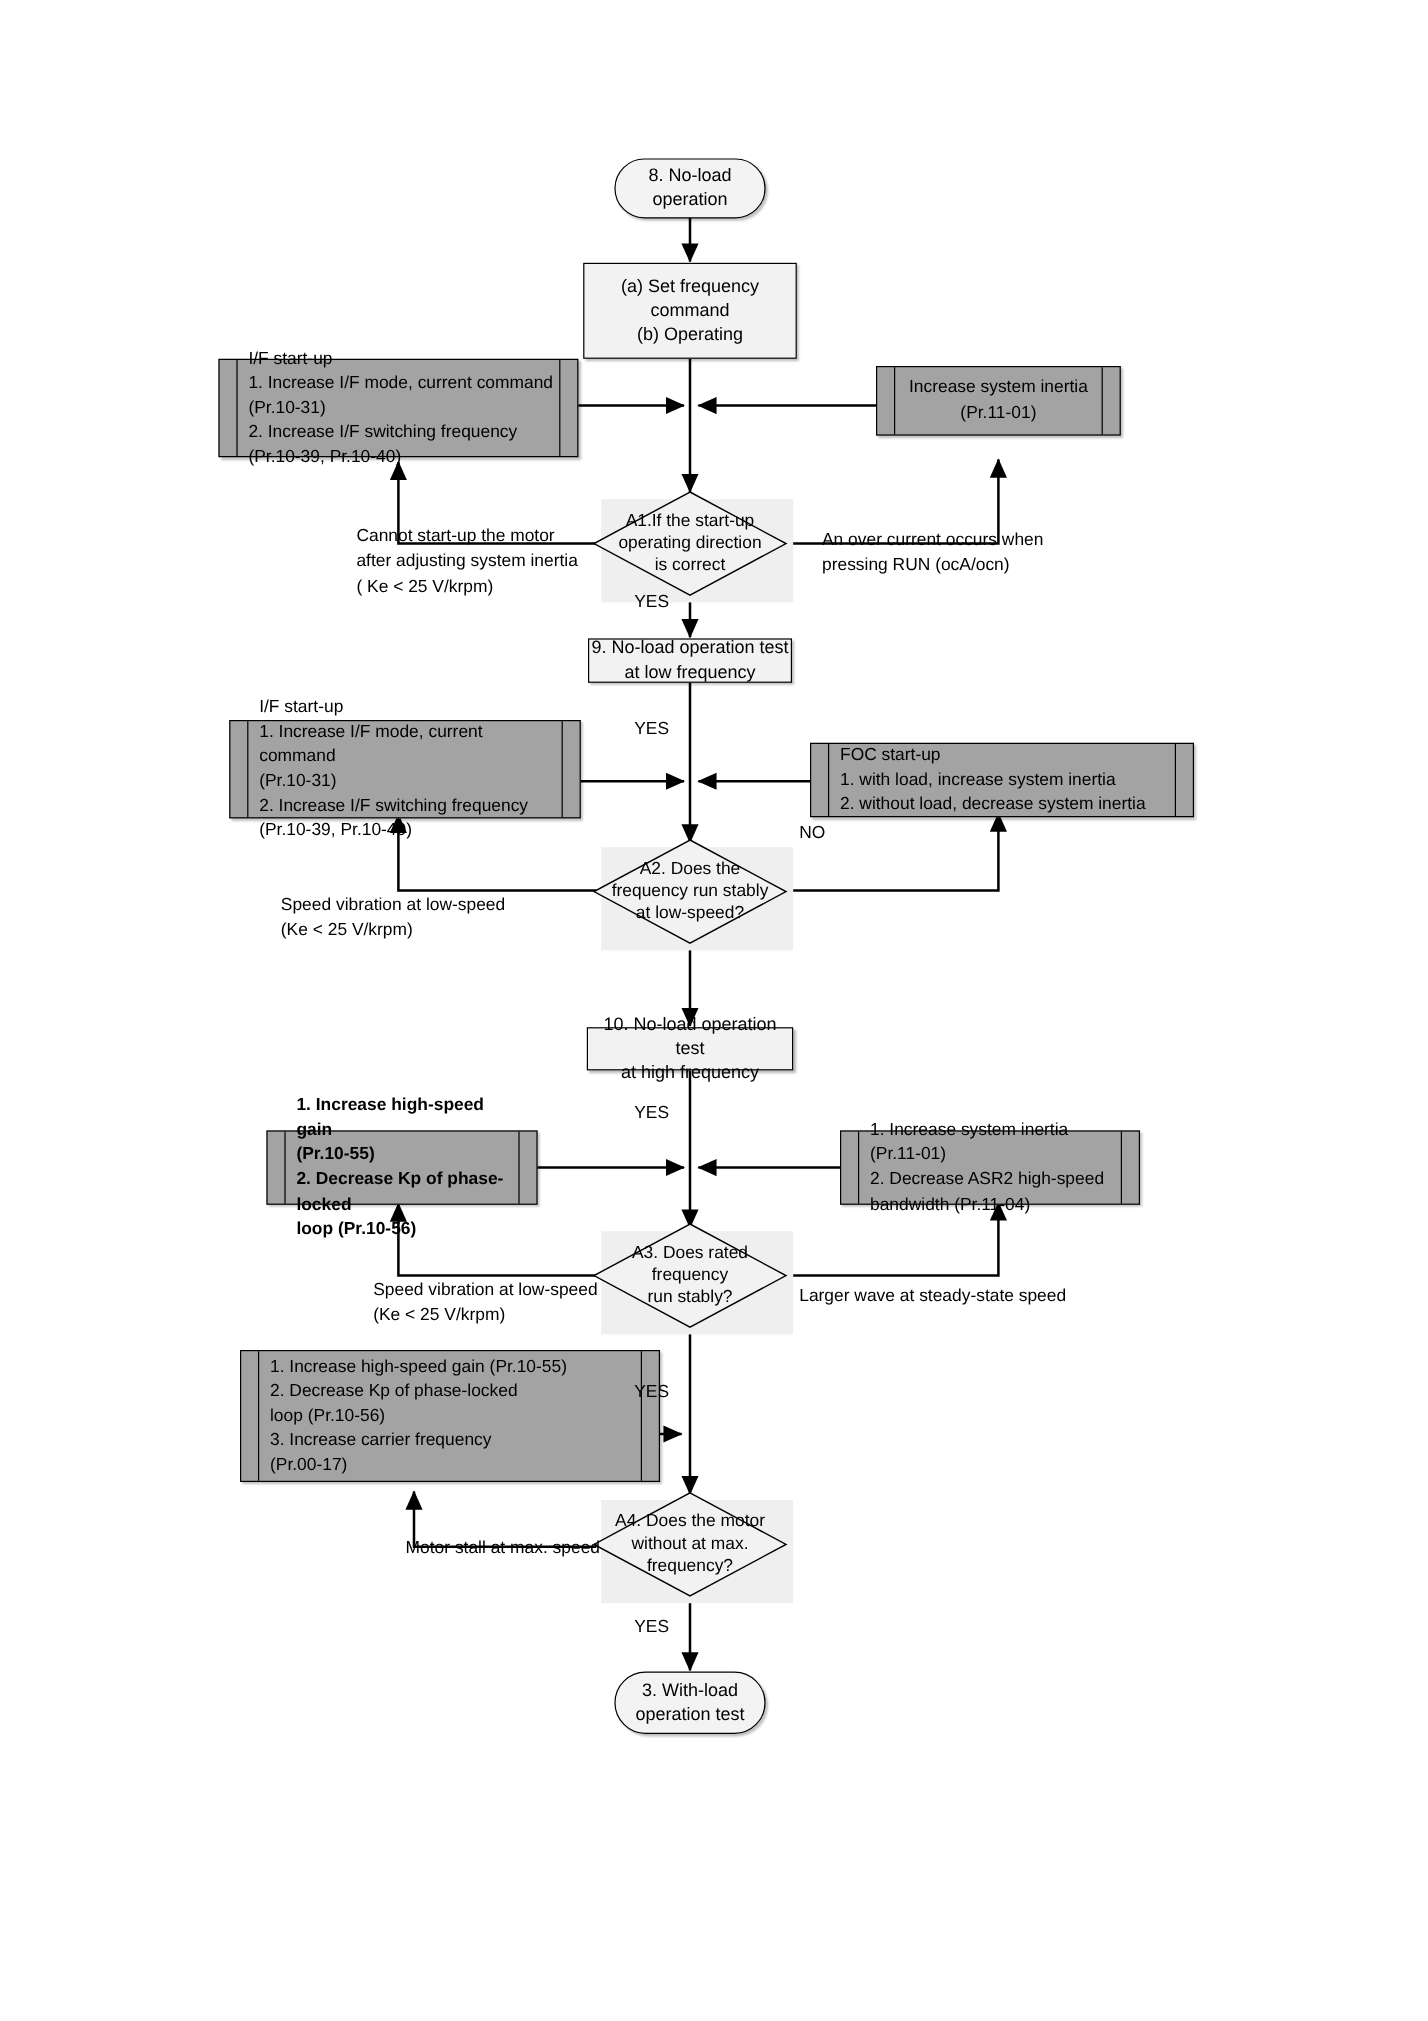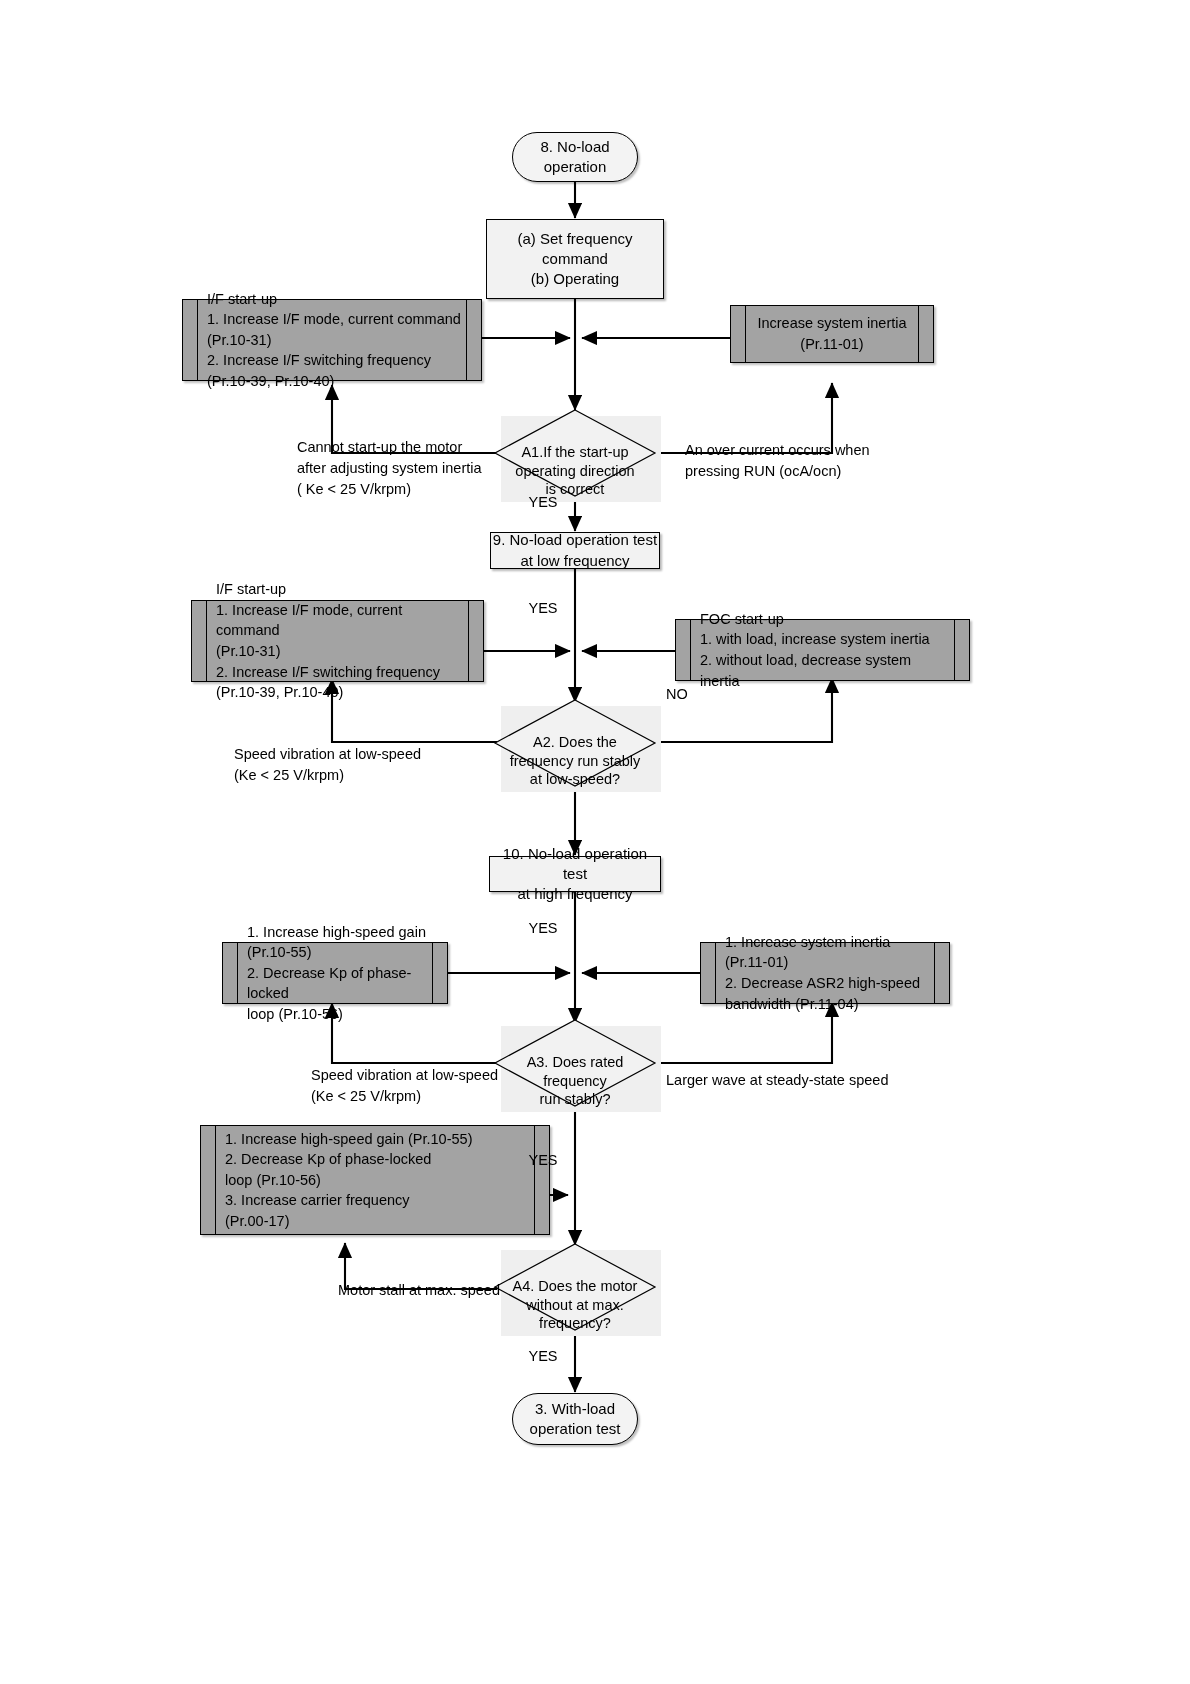--- a/index.html
+++ b/index.html
@@ -88,21 +88,21 @@
     width: 100%; height: 100%;
     background: #efefef;
   }
   .decision-wrap svg {
     position: absolute;
     left: 0; top: 0;
     overflow: visible;
   }
   .decision-wrap .dlabel {
     position: absolute;
-    left: 0; top: 18px;
+    left: 0; top: 0;
     width: 100%; height: 100%;
     display: flex;
     align-items: center;
     justify-content: center;
     text-align: center;
     font-size: 14.5px;
     line-height: 1.3;
     white-space: pre-line;
   }
   
@@ -239,21 +239,21 @@
   <div class="listbox" style="left:191px; top:600px; width:293px; height:82px;">
     <span class="rail-l"></span>
     <span class="rail-r"></span>
     <div class="inner">I/F start-up
 1. Increase I/F mode, current command
     (Pr.10-31)
 2. Increase I/F switching frequency
     (Pr.10-39, Pr.10-40)</div>
   </div>
 
-  <div class="listbox" style="left:675px; top:619px; width:295px; height:62px;">
+  <div class="listbox" style="left:675px; top:619px; width:320px; height:62px;">
     <span class="rail-l"></span>
     <span class="rail-r"></span>
     <div class="inner">FOC start-up
 1. with load, increase system inertia
 2. without load, decrease system inertia</div>
   </div>
 
   <div class="decision-wrap" style="left:495px; top:700px; width:160px; height:86px;">
     <span class="dshade"></span>
     <svg width="160" height="86" viewBox="0 0 160 86" xmlns="http://www.w3.org/2000/svg">
@@ -269,21 +269,21 @@
 
   <div class="note left" style="left:666px; top:684px; width:40px;"><span>NO</span></div>
 
   <div class="node process" style="left:489px; top:856px; width:172px; height:36px;">
     <span>10. No-load operation test
 at high frequency</span>
   </div>
 
   <div class="note center" style="left:520px; top:918px; width:46px;"><span>YES</span></div>
 
-  <div class="listbox" style="left:222px; top:942px; width:226px; height:62px;">
+  <div class="listbox" style="left:222px; top:942px; width:226px; height:62px;font-weight:bold;">
     <span class="rail-l"></span>
     <span class="rail-r"></span>
     <div class="inner">1. Increase high-speed gain
     (Pr.10-55)
 2. Decrease Kp of phase-locked
     loop (Pr.10-56)</div>
   </div>
 
   <div class="listbox" style="left:700px; top:942px; width:250px; height:62px;">
     <span class="rail-l"></span>

